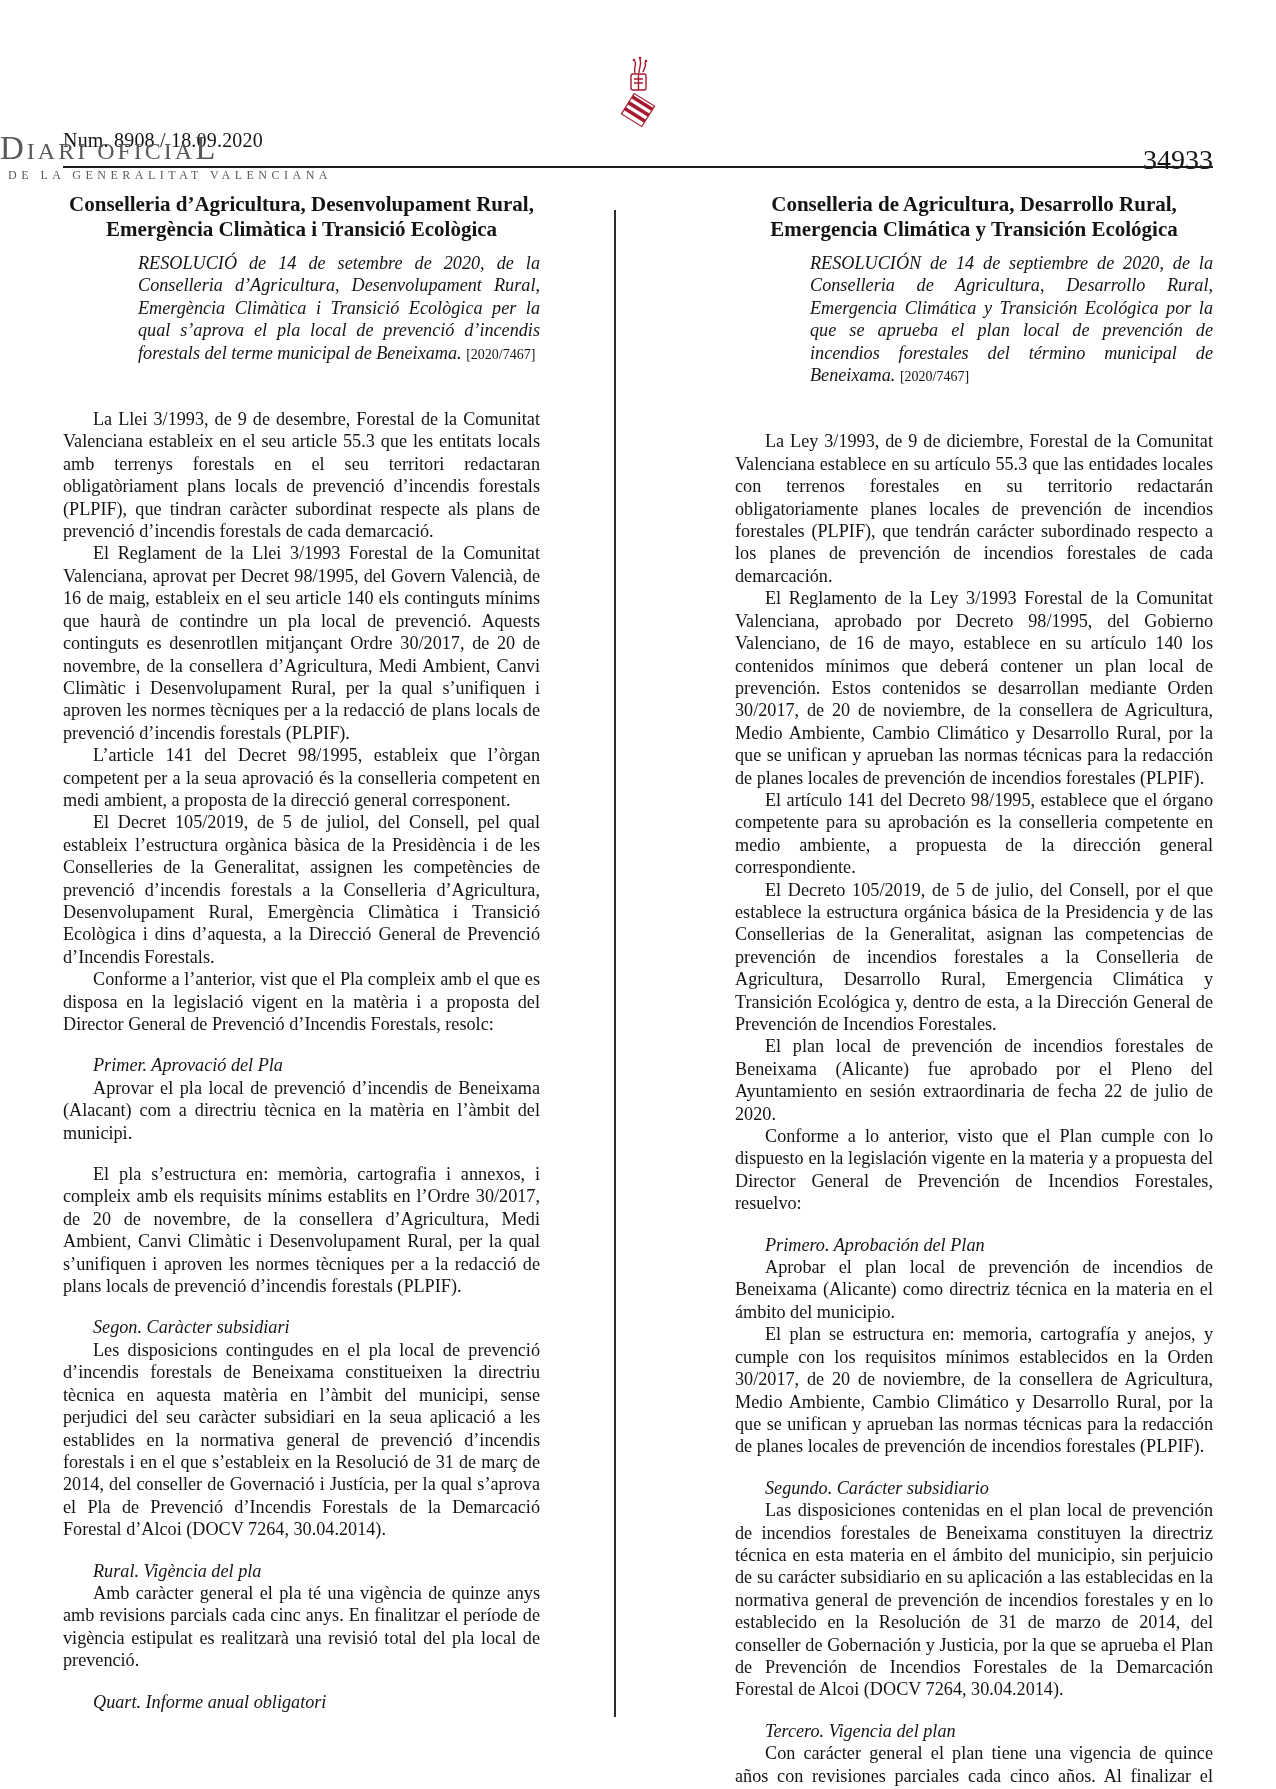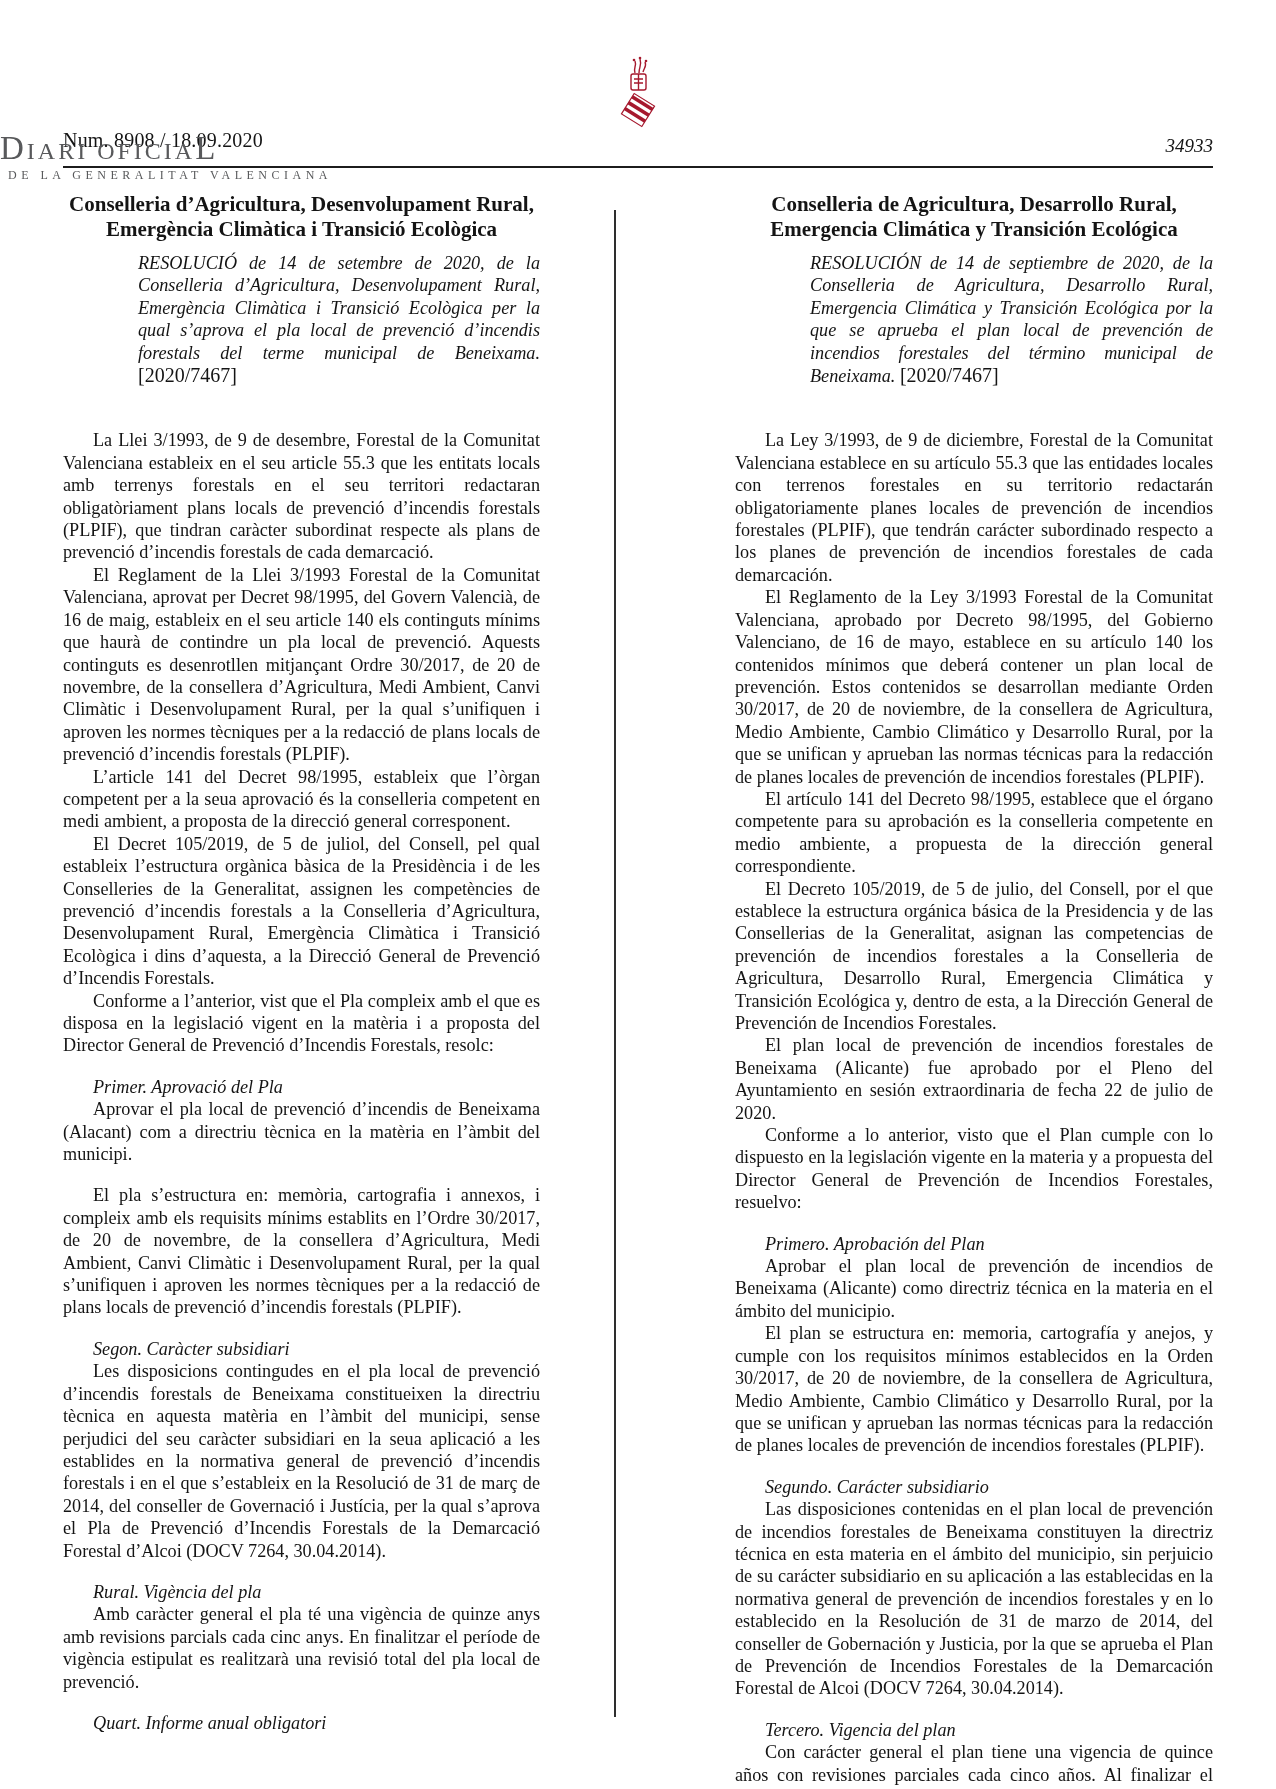--- a/index.html
+++ b/index.html
@@ -10,23 +10,22 @@
     overflow: hidden;
     font-family: "Liberation Serif", "DejaVu Serif", serif;
     color: #141414;
   }
   
   .issue-number {
     position: absolute; left: 63px; top: 129px;
     font-size: 20px; letter-spacing: 0.2px;
   }
   .page-number {
-    position: absolute; right: 63px; top: 135px;
-    font-size: 19px;
-    font-style: italic;
+    position: absolute; right: 63px; top: 144px;
+    font-size: 28px;
   }
   .masthead {
     position: absolute; left: 0; right: 0; top: 54px;
     text-align: left; line-height: 1;
   }
   .emblem { display: block; margin: 0 auto 2px auto; }
   .emblem .e { fill: none; stroke: #A6192E; stroke-width: 1.4; }
   .mast-title {
     color: #58595B; letter-spacing: 3px; white-space: nowrap;
   }
@@ -60,21 +59,21 @@
   .col-heading {
     margin: 0 0 10px 0;
     font-weight: bold; font-size: 21px; line-height: 25px;
     text-align: center;
   }
   .col-heading span { display: block; }
   .resolution {
     font-style: italic;
     margin: 2px 0 42px 75px;
   }
-  .ref { font-style: normal; font-size: 20px; }
+  .ref { font-style: normal; font-size: 14px; }
   p.para, p.sec { margin: 0; text-indent: 30px; }
   p.sec { font-style: italic; margin-top: 19px; }
   p.gap { margin-top: 19px; }
 </style>
 </head>
 <body>
 
 <div class="issue-number">Num. 8908 / 18.09.2020</div>
 <div class="page-number">34933</div>
 

